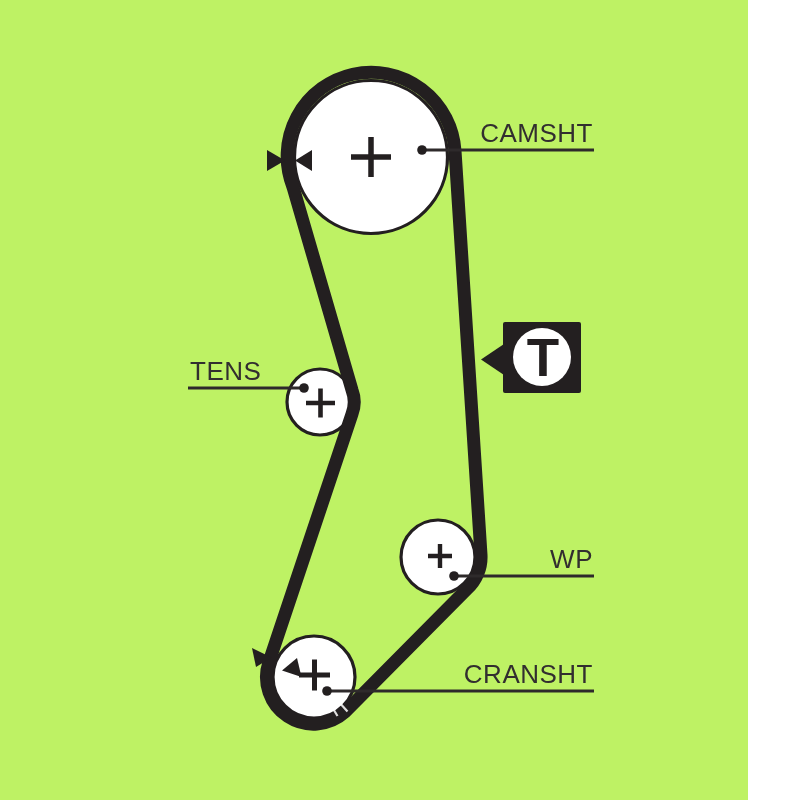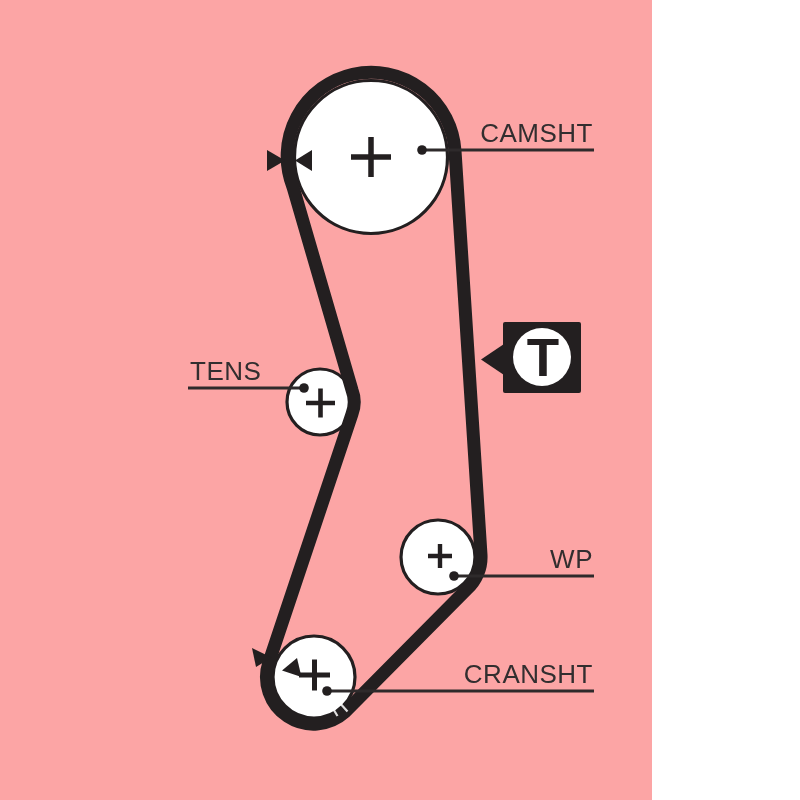--- a/index.html
+++ b/index.html
@@ -5,23 +5,23 @@
   html, body {
     margin: 0;
     padding: 0;
     background: #ffffff;
     width: 800px;
     height: 800px;
     overflow: hidden;
   }
   .stage {
     position: relative;
-    width: 652px;
+    width: 748px;
     height: 800px;
-    background: #fca5a5;
+    background: #bef264;
   }
   svg { display: block; }
   .pulley-circle {
     fill: #ffffff;
     stroke: #231f20;
     stroke-width: 3.2;
   }
   .belt {
     fill: none;
     stroke: #231f20;

